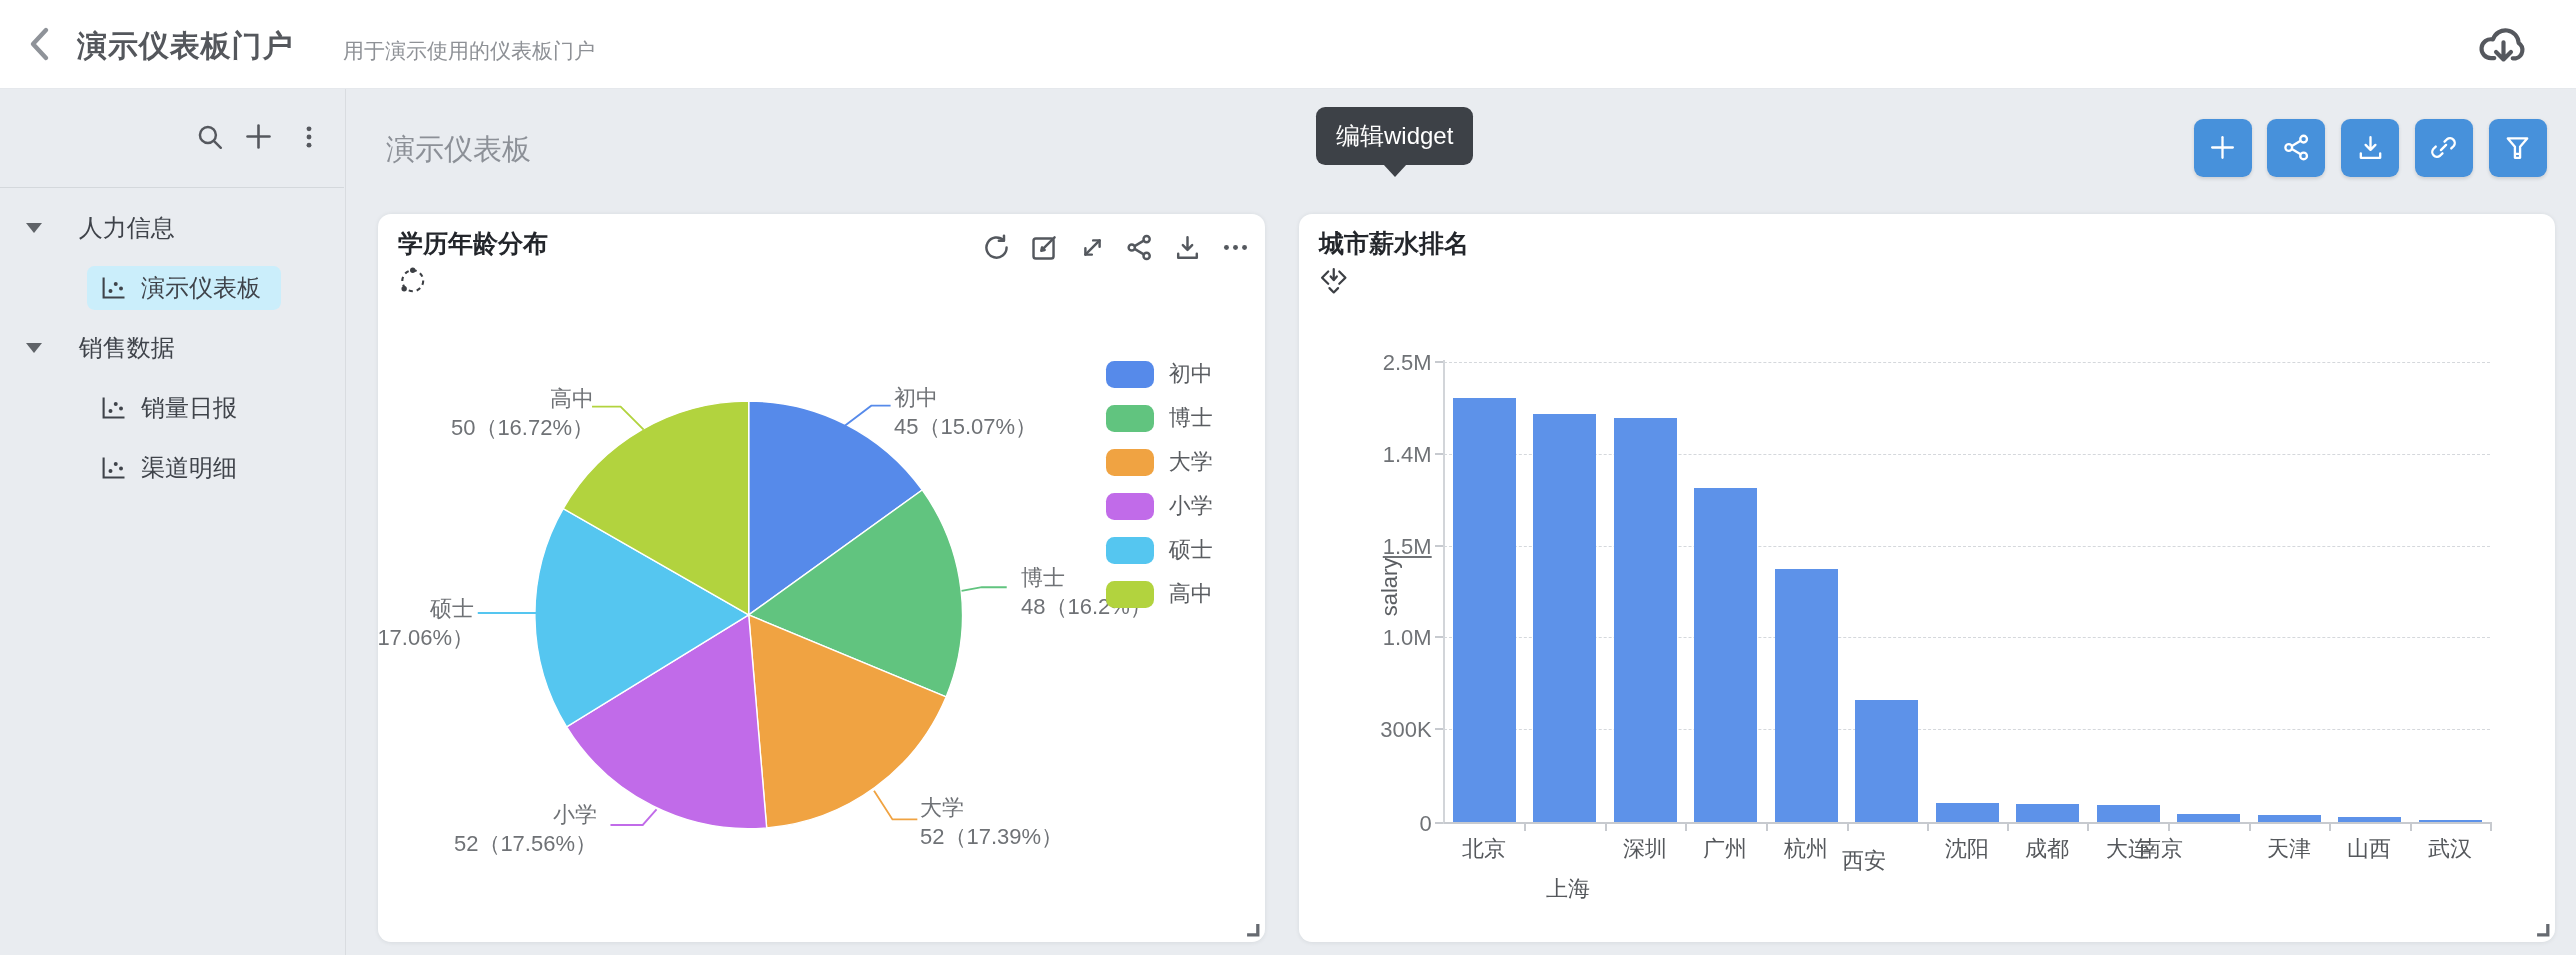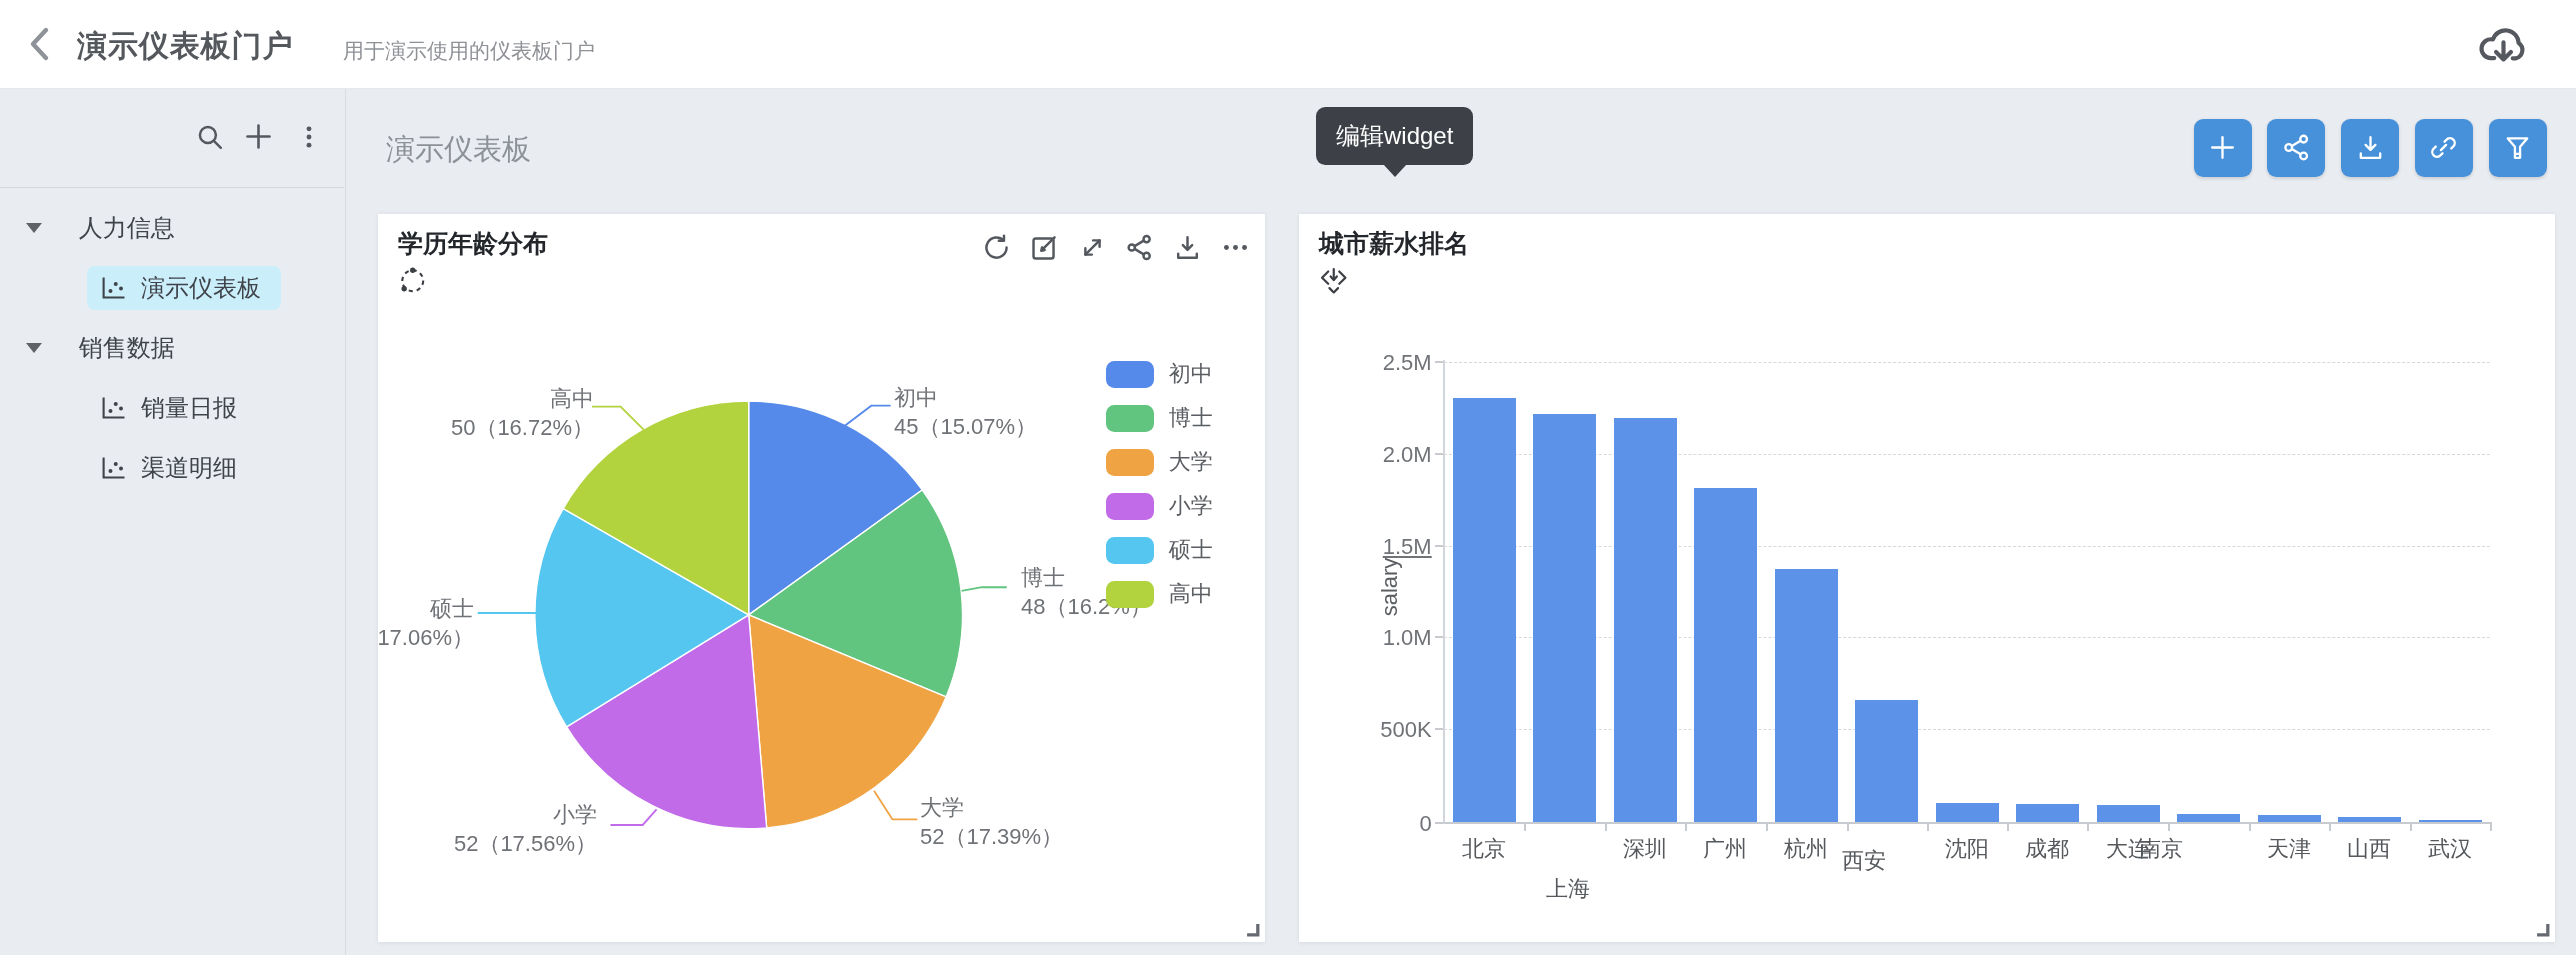--- a/index.html
+++ b/index.html
@@ -27,21 +27,21 @@
   .tree-item .irow { margin-left:87px; height:44px; display:flex; align-items:center; border-radius:7.4px; padding:0 20px 0 13px; }
   .tree-item.selected .irow { background:#CBEEFB; }
   .tree-item .ilabel { margin-left:13px; font-size:24px; color:#3F434A; }
 
   
   .main { position:absolute; left:348px; top:89px; width:2228px; height:867px; }
   .page-title { position:absolute; left:38px; top:41px; font-size:29px; color:#8C9097; }
   .actions { position:absolute; top:29.5px; right:29.5px; display:flex; gap:15.7px; }
   .action-btn { width:58px; height:58px; background:#4791DB; border-radius:9.2px; display:flex; align-items:center; justify-content:center; cursor:pointer; box-shadow:0 1.8px 3.7px rgba(0,0,0,0.12); }
 
-  .card { position:absolute; top:125px; height:728px; background:#fff; border-radius:1px; box-shadow:0 0.9px 4.6px rgba(31,35,41,0.08); overflow:hidden; }
+  .card { position:absolute; top:125px; height:728px; background:#fff; border-radius:13px; box-shadow:0 0.9px 4.6px rgba(31,35,41,0.08); overflow:hidden; }
   #card-pie { left:30px; width:887px; }
   #card-bar { left:951px; width:1256px; }
   .w-title { position:absolute; left:20px; top:13px; font-size:25px; font-weight:bold; color:#23262B; }
   .w-subicon { position:absolute; left:20px; top:52px; width:29.5px; height:29.5px; }
   .w-toolbar { position:absolute; top:16.6px; right:13px; display:flex; align-items:center; gap:14.8px; }
   .w-toolbar .wt { width:33px; height:33px; display:flex; align-items:center; justify-content:center; cursor:pointer; }
   .resize-handle { position:absolute; right:3.7px; bottom:3.7px; width:18.4px; height:18.4px; cursor:nwse-resize; }
 
   
   .tooltip { position:absolute; left:968px; top:18.4px; background:#3D4147; color:#fff; font-size:24px; padding:13px 20px; border-radius:9.2px; z-index:9; white-space:nowrap; }
@@ -363,24 +363,24 @@
       <div id="bar-plot" style="position:absolute;left:0;top:0;width:1256px;height:728px;">
         <div class="ylabel-rot">salary</div>
         <div class="grid-line" style="top:148px;"></div>
         <div class="grid-line" style="top:240px;"></div>
         <div class="grid-line" style="top:332px;"></div>
         <div class="grid-line" style="top:423px;"></div>
         <div class="grid-line" style="top:515px;"></div>
         <div class="axis-left"></div>
         <div class="axis-bottom"></div>
         <div class="ytick-label" style="top:136px;">2.5M</div>
-        <div class="ytick-label" style="top:228px;">2.0M</div>
+        <div class="ytick-label" style="top:228px;">1.4M</div>
         <div class="ytick-label" style="top:320px;text-decoration:underline;">1.5M</div>
         <div class="ytick-label" style="top:411px;">1.0M</div>
-        <div class="ytick-label" style="top:503px;">500K</div>
+        <div class="ytick-label" style="top:503px;">300K</div>
         <div class="ytick-label" style="top:597px;">0</div>
         <div class="ytick-mark" style="top:147px;"></div>
         <div class="ytick-mark" style="top:239px;"></div>
         <div class="ytick-mark" style="top:331px;"></div>
         <div class="ytick-mark" style="top:422px;"></div>
         <div class="ytick-mark" style="top:514px;"></div>
         <div class="ytick-mark" style="top:608px;"></div>
       <div class="bar" style="left: 154px; height: 424px; background: rgb(93, 146, 233);"></div>
           <div class="xcat" style="left: 139px;">北京</div>
           <div class="xtick-mark" style="left: 225px;"></div>

